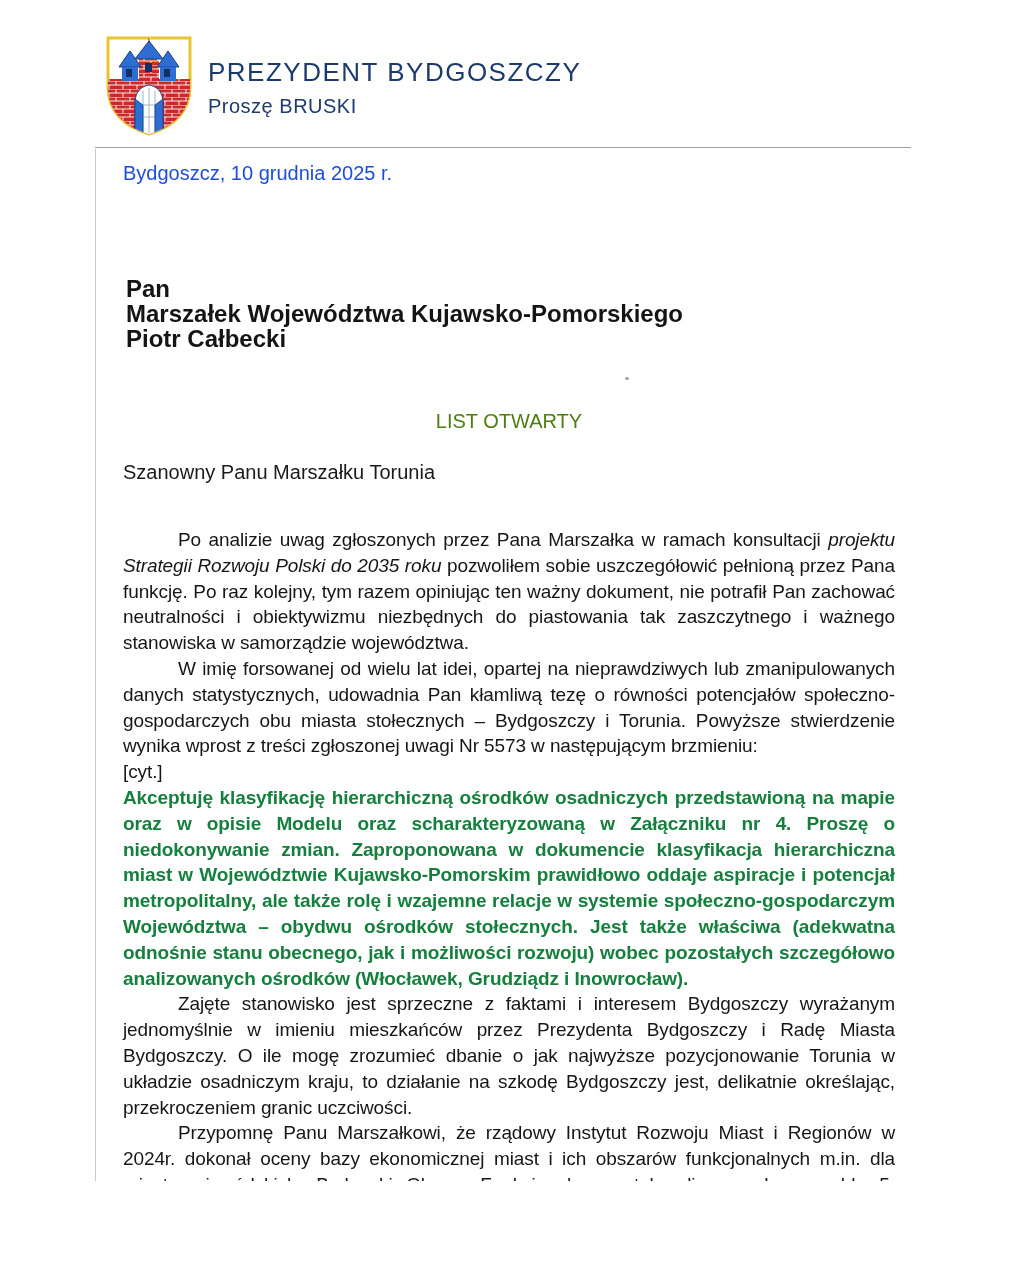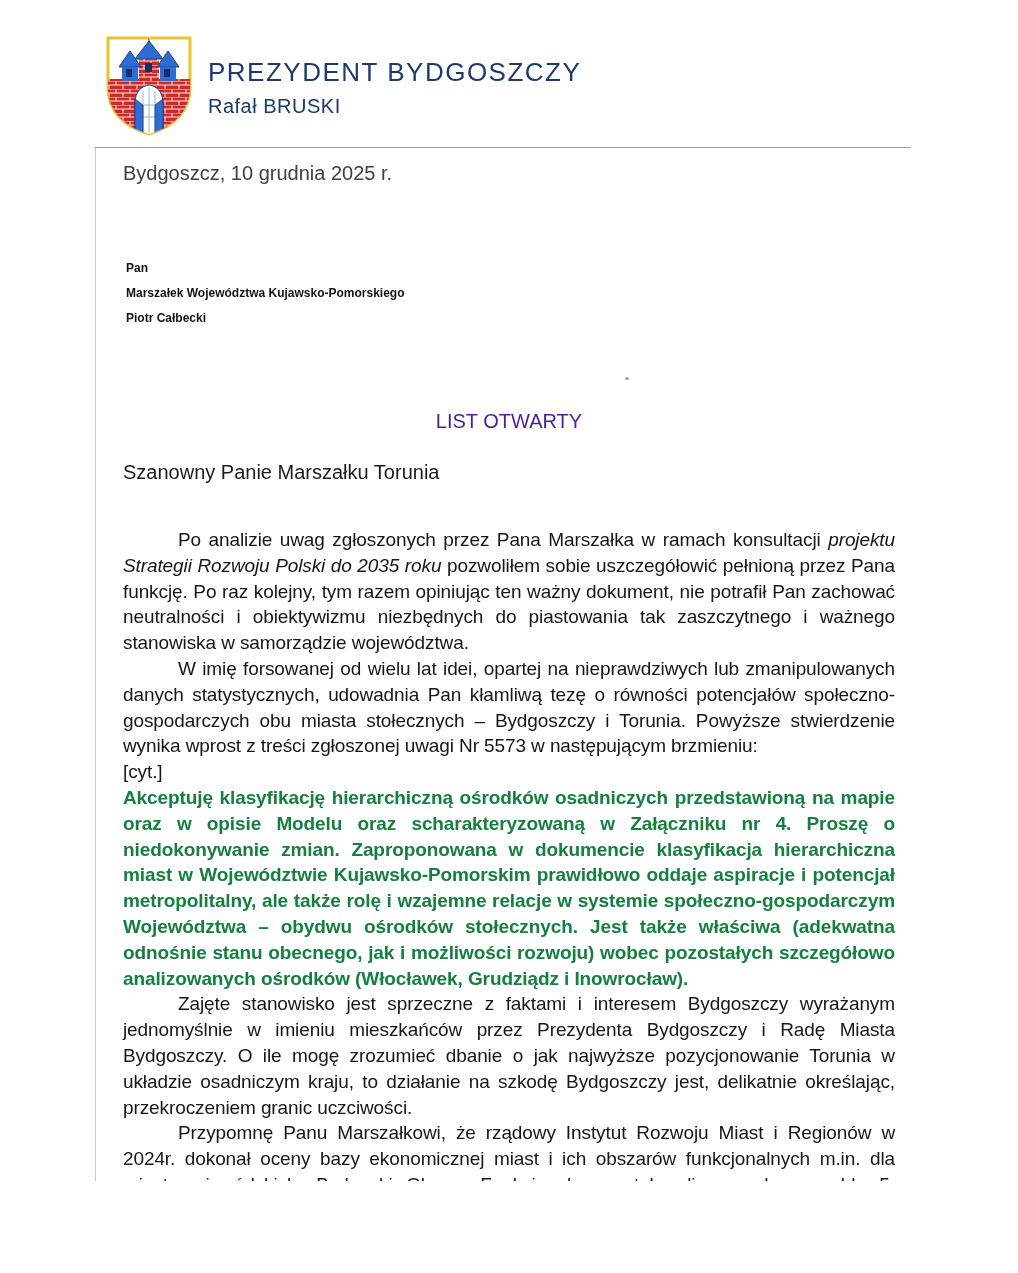--- a/index.html
+++ b/index.html
@@ -16,25 +16,25 @@
   .header-text{position:absolute;left:208px;top:57px;}
   .header-title{
     font-size:26px;letter-spacing:1.5px;color:#1d3a6d;font-weight:400;
   }
   .header-name{
     font-size:20px;letter-spacing:.5px;color:#1d3a6d;margin-top:7px;font-weight:400;
   }
   .rule{position:absolute;left:95px;top:147px;width:816px;height:1px;background:#8e8e8e;opacity:.85;}
   .fold-line{position:absolute;left:95px;top:149px;width:1px;height:1124px;background:#9a9a9a;opacity:.55;}
   
-  .meta{position:absolute;left:123px;top:160px;font-size:20px;line-height:27px;color:#404040;}
+  .meta{position:absolute;left:123px;top:160px;font-size:20px;line-height:27px;color:#1d4ed8;}
   
-  .addressee{position:absolute;left:126px;top:256px;font-size:12px;line-height:25px;font-weight:700;color:#141414;}
+  .addressee{position:absolute;left:126px;top:276px;font-size:24px;line-height:25px;font-weight:700;color:#141414;}
   
-  .letter-title{position:absolute;left:123px;top:410px;width:772px;text-align:center;font-size:20px;color:#4c1d95;}
+  .letter-title{position:absolute;left:123px;top:410px;width:772px;text-align:center;font-size:20px;color:#4d7c0f;}
   .scan-dot{position:absolute;left:625px;top:377px;width:4px;height:3px;background:#8a8a8a;border-radius:50%;opacity:.8;}
   .salutation{position:absolute;left:123px;top:461px;font-size:20px;color:#1a1a1a;}
   
   .body{
     position:absolute;left:123px;top:527px;width:772px;
     font-size:19px;line-height:25.8px;text-align:justify;color:#161616;
     letter-spacing:-0.1px;
   }
   .body p{margin:0;}
   .indent{text-indent:55px;}
@@ -88,40 +88,40 @@
 
       <path d="M44,58 V100 M50,55 V100 M56,58 V100 M40,72 H60 M40,84 H60" stroke="#9fb3c8" stroke-width="1" fill="none"></path>
 
       <polygon points="36,66 44,72 44,104 36,104" fill="#2e6ed4" stroke="#1b3e7a" stroke-width="0.8"></polygon>
       <polygon points="64,66 56,72 56,104 64,104" fill="#2e6ed4" stroke="#1b3e7a" stroke-width="0.8"></polygon>
     </g>
   </svg>
 
   <div class="header-text">
     <div class="header-title">PREZYDENT BYDGOSZCZY</div>
-    <div class="header-name">Rafał BRUSKI</div>
+    <div class="header-name">Proszę BRUSKI</div>
   </div>
 
   <div class="rule"></div>
   <div class="fold-line"></div>
 
   <div class="meta">
     <div>Bydgoszcz, 10 grudnia 2025 r.</div>
   </div>
 
   <div class="addressee">
     <div>Pan</div>
     <div>Marszałek Województwa Kujawsko-Pomorskiego</div>
     <div>Piotr Całbecki</div>
   </div>
 
   <div class="scan-dot"></div>
 
   <div class="letter-title">LIST OTWARTY</div>
-  <div class="salutation">Szanowny Panie Marszałku Torunia</div>
+  <div class="salutation">Szanowny Panu Marszałku Torunia</div>
 
   <div class="body">
     <p class="indent"><span>Po analizie uwag zgłoszonych przez Pana Marszałka w ramach konsultacji </span><span class="it">projektu Strategii Rozwoju Polski do 2035 roku</span><span> pozwoliłem sobie uszczegółowić pełnioną przez Pana funkcję. Po raz kolejny, tym razem opiniując ten ważny dokument, nie potrafił Pan zachować neutralności i obiektywizmu niezbędnych do piastowania tak zaszczytnego i ważnego stanowiska w samorządzie województwa.</span></p>
     <p class="indent">W imię forsowanej od wielu lat idei, opartej na nieprawdziwych lub zmanipulowanych danych statystycznych, udowadnia Pan kłamliwą tezę o równości potencjałów społeczno-gospodarczych obu miasta stołecznych – Bydgoszczy i Torunia. Powyższe stwierdzenie wynika wprost z treści zgłoszonej uwagi Nr 5573 w następującym brzmieniu:</p>
     <p>[cyt.]</p>
     <p class="quote">Akceptuję klasyfikację hierarchiczną ośrodków osadniczych przedstawioną na mapie oraz w opisie Modelu oraz scharakteryzowaną w Załączniku nr 4. Proszę o niedokonywanie zmian. Zaproponowana w dokumencie klasyfikacja hierarchiczna miast w Województwie Kujawsko-Pomorskim prawidłowo oddaje aspiracje i potencjał metropolitalny, ale także rolę i wzajemne relacje w systemie społeczno-gospodarczym Województwa – obydwu ośrodków stołecznych. Jest także właściwa (adekwatna odnośnie stanu obecnego, jak i możliwości rozwoju) wobec pozostałych szczegółowo analizowanych ośrodków (Włocławek, Grudziądz i Inowrocław).</p>
     <p class="indent">Zajęte stanowisko jest sprzeczne z faktami i interesem Bydgoszczy wyrażanym jednomyślnie w imieniu mieszkańców przez Prezydenta Bydgoszczy i Radę Miasta Bydgoszczy. O ile mogę zrozumieć dbanie o jak najwyższe pozycjonowanie Torunia w układzie osadniczym kraju, to działanie na szkodę Bydgoszczy jest, delikatnie określając, przekroczeniem granic uczciwości.</p>
     <p class="indent">Przypomnę Panu Marszałkowi, że rządowy Instytut Rozwoju Miast i Regionów w 2024r. dokonał oceny bazy ekonomicznej miast i ich obszarów funkcjonalnych m.in. dla miast wojewódzkich. Bydgoski Obszar Funkcjonalny został zaliczony do szczebla 5. hierarchii wspólnie m.in. ze Szczecinem, podczas gdy Toruński Obszar Funkcjonalny do ostatniego, 7. szczebla, wspólnie m.in. Gorzowskim I Zielonogórskim Obszarem Funkcjonalnym.</p>
   </div>
 

